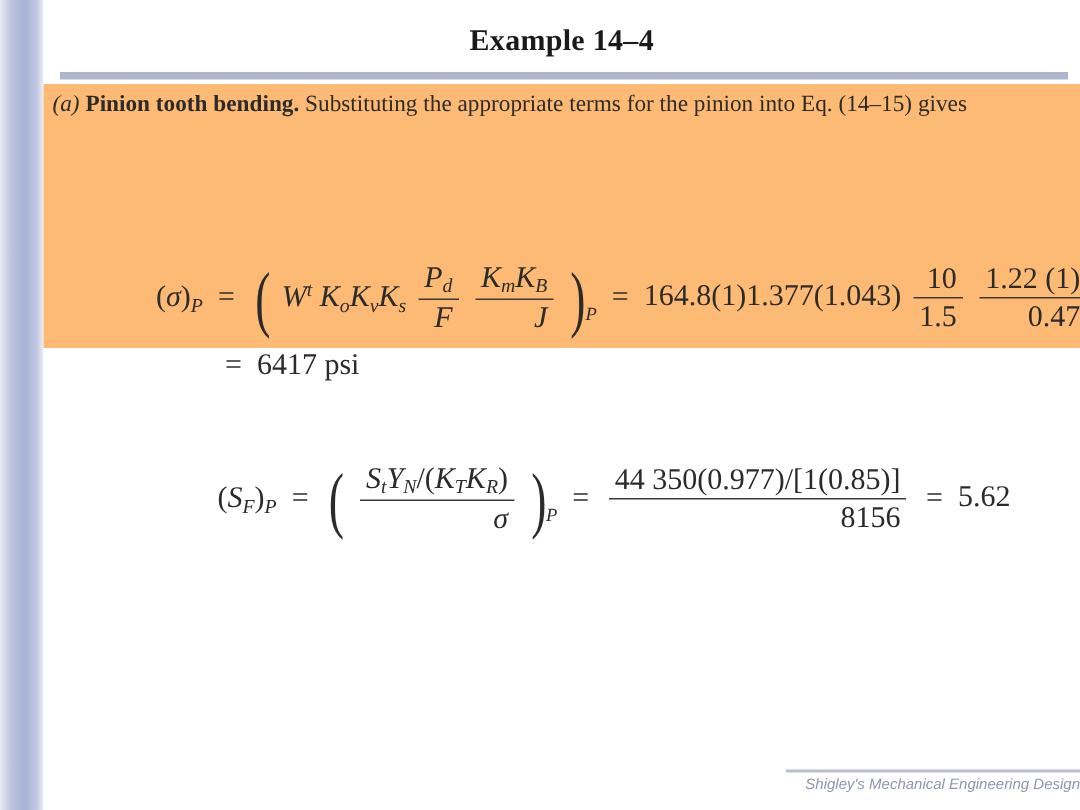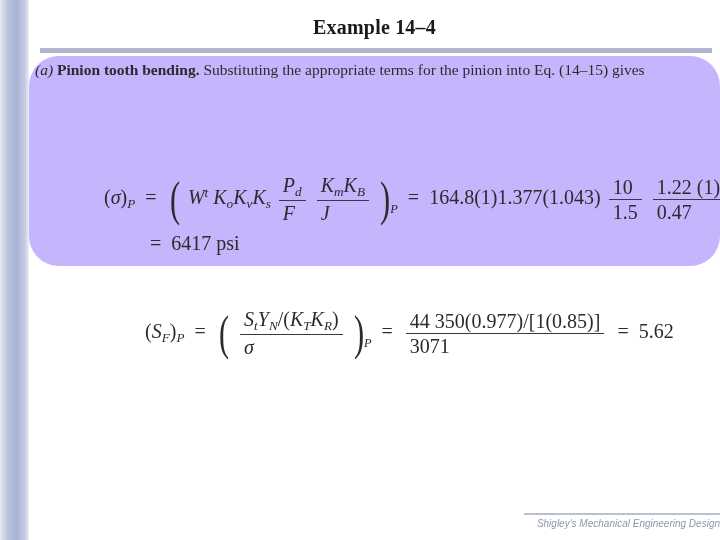--- a/index.html
+++ b/index.html
@@ -37,23 +37,22 @@
   #title-rule {
     position: absolute;
     left: 40px; top: 48px;
     width: 672px; height: 5px;
     background: #aeb6ce;
   }
   
   #content-block {
     position: absolute;
     left: 29px; top: 56px;
-    width: 691px; height: 210px;
-    background: #c4b5fd;
-    border-radius: 30px;
+    width: 691px; height: 176px;
+    background: #fdba74;
   }
   .body-text {
     position: absolute;
     color: #2b2b2b;
     font-size: 15.5px;
     line-height: 20px;
     font-family: "Liberation Serif", "DejaVu Serif", serif;
   }
   #para1 {
     left: 6px; top: 4px;
@@ -81,21 +80,21 @@
     font-style: italic;
   }
   .sup {
     font-size: 0.66em;
     vertical-align: 0.5em;
     font-style: italic;
   }
   .frac {
     display: inline-block;
     vertical-align: middle;
-    text-align: left;
+    text-align: right;
     line-height: 1.12;
     margin: 0 3px;
   }
   .frac .num {
     display: block;
     padding: 0 4px 1px 4px;
     border-bottom: 1.3px solid #3a3a3a;
   }
   .frac .den {
     display: block;
@@ -195,21 +194,21 @@
       <span class="op">=</span>
       <span class="paren">(</span>
       <span class="frac">
         <span class="num"><span class="mi">S</span><span class="sub">t</span><span class="mi">Y</span><span class="sub">N</span><span>/(</span><span class="mi">K</span><span class="sub">T</span><span class="mi">K</span><span class="sub">R</span><span>)</span></span>
         <span class="den mi">σ</span>
       </span>
       <span class="paren">)</span><span class="eqsub">P</span>
       <span class="op">=</span>
       <span class="frac">
         <span class="num">44 350(0.977)/[1(0.85)]</span>
-        <span class="den">3071</span>
+        <span class="den">8156</span>
       </span>
       <span class="op">=</span>
       <span>5.62</span>
     </div>
 
   </div>
 
   <div id="footer-rule"></div>
   <div id="footer-text">Shigley's Mechanical Engineering Design</div>
 

